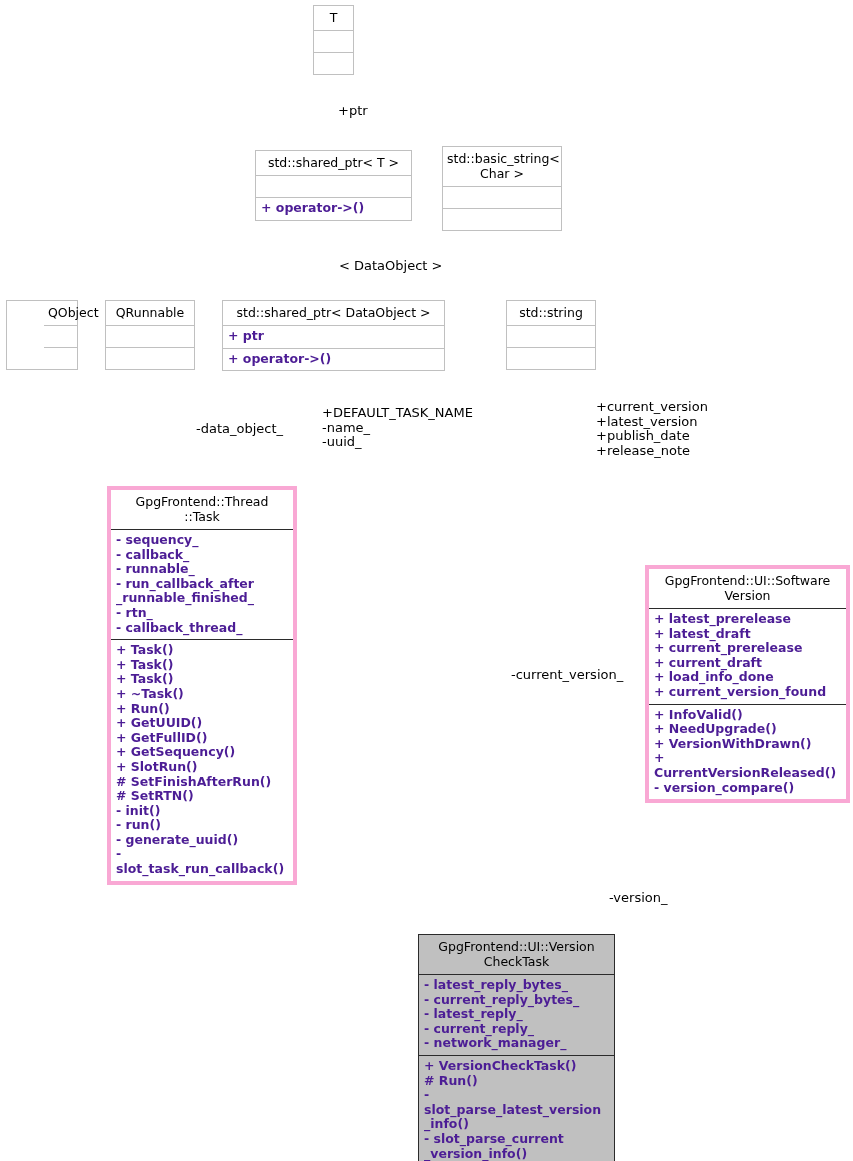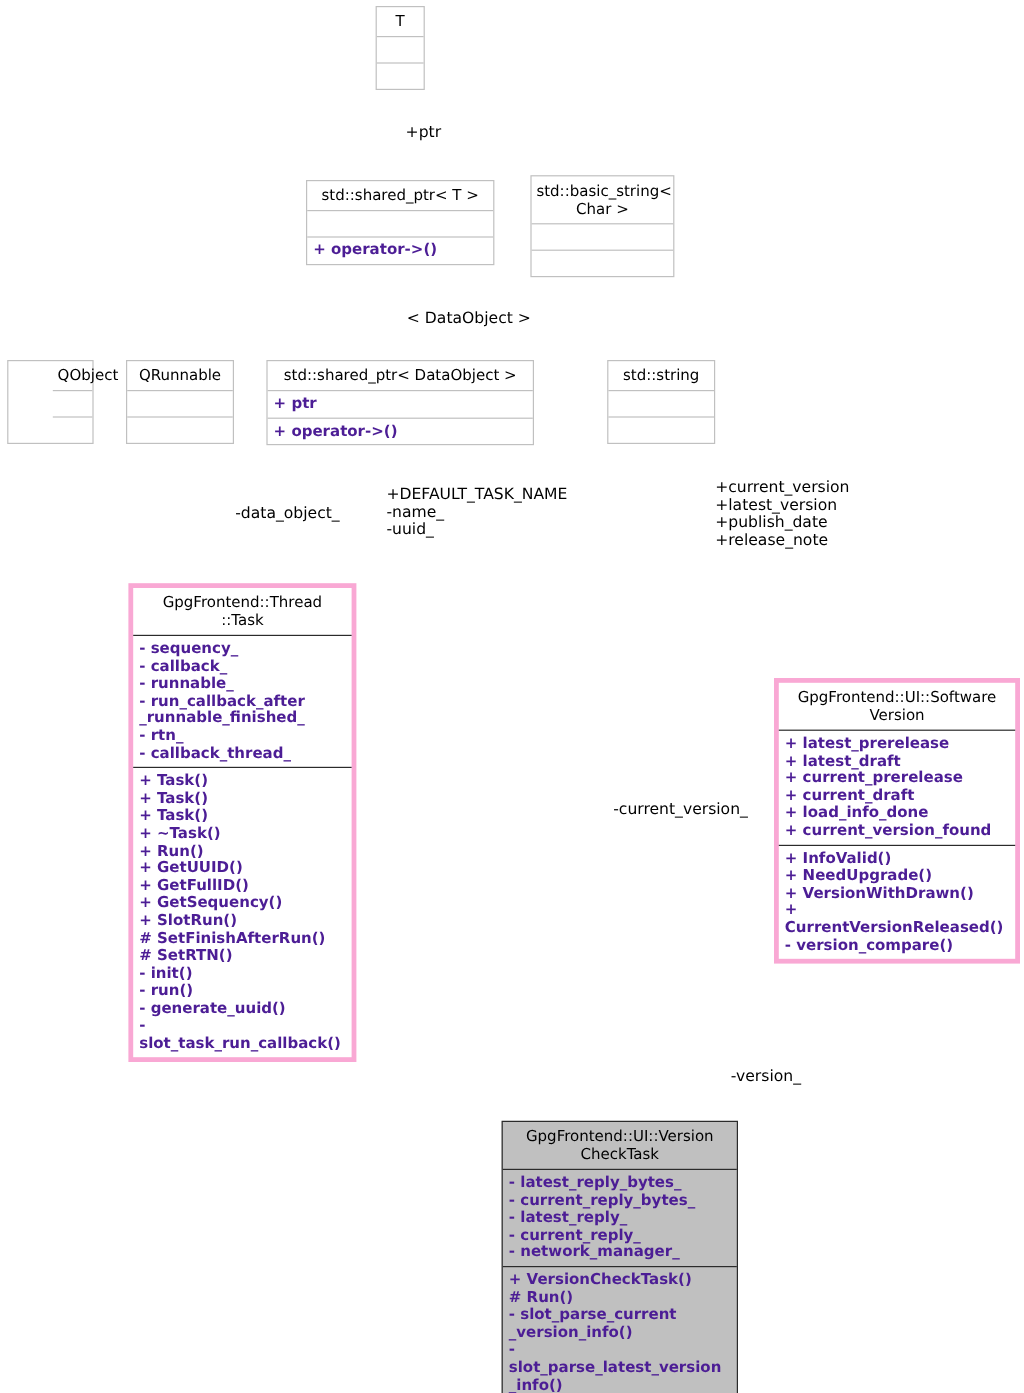--- a/index.html
+++ b/index.html
@@ -284,24 +284,24 @@
       <div class="row">- latest_reply_bytes_</div>
       <div class="row">- current_reply_bytes_</div>
       <div class="row">- latest_reply_</div>
       <div class="row">- current_reply_</div>
       <div class="row">- network_manager_</div>
     </div>
     <div class="sep"></div>
     <div class="compartment">
       <div class="row">+ VersionCheckTask()</div>
       <div class="row"># Run()</div>
+      <div class="row">- slot_parse_latest_version
+_info()</div>
       <div class="row">- slot_parse_current
 _version_info()</div>
-      <div class="row">- slot_parse_latest_version
-_info()</div>
     </div>
   </div>
 
   <div class="edge-label left" style="left:338px; top:104px;">+ptr</div>
 
   <div class="edge-label left" style="left:339px; top:259px;">&lt; DataObject &gt;</div>
 
   <div class="edge-label center" style="left:196px; top:422px; width:110px;">-data_object_</div>
 
   <div class="edge-label center" style="left:322px; top:406px; width:180px;">+DEFAULT_TASK_NAME

